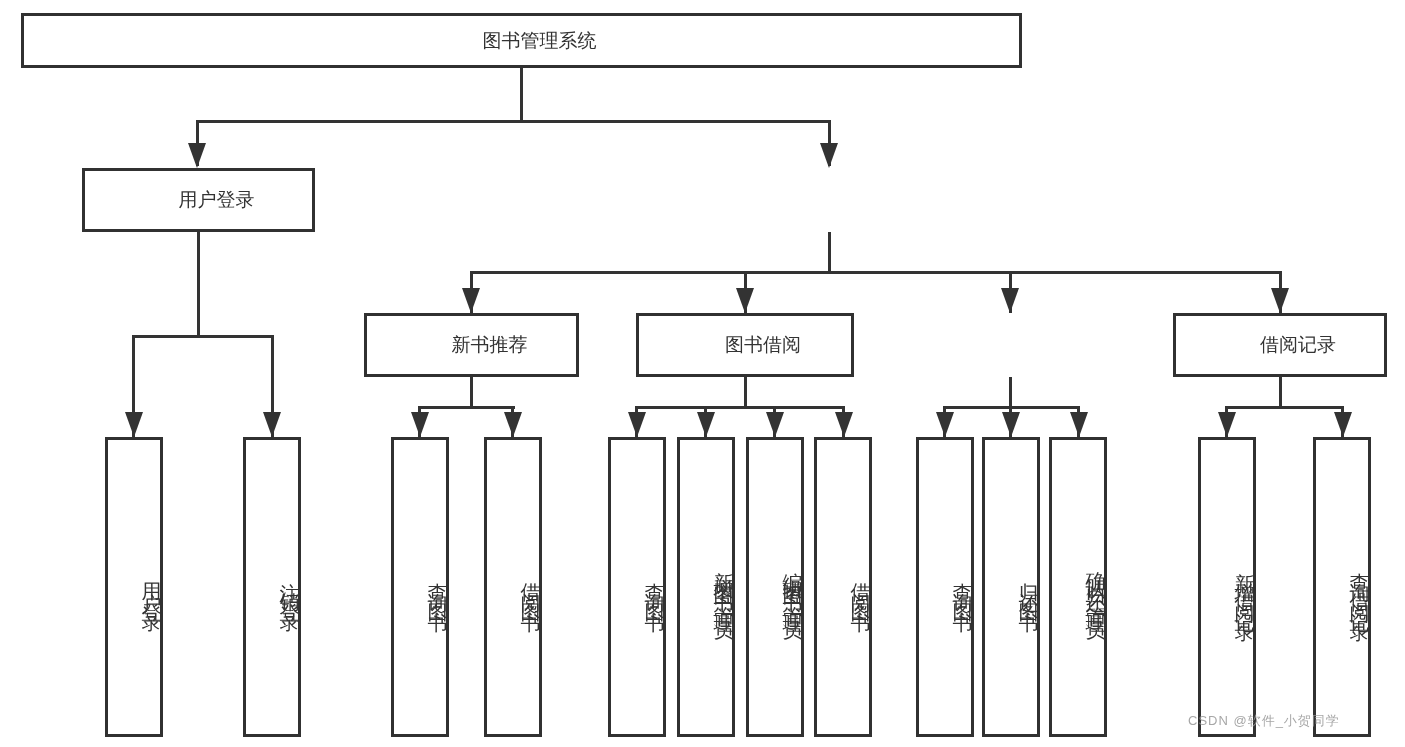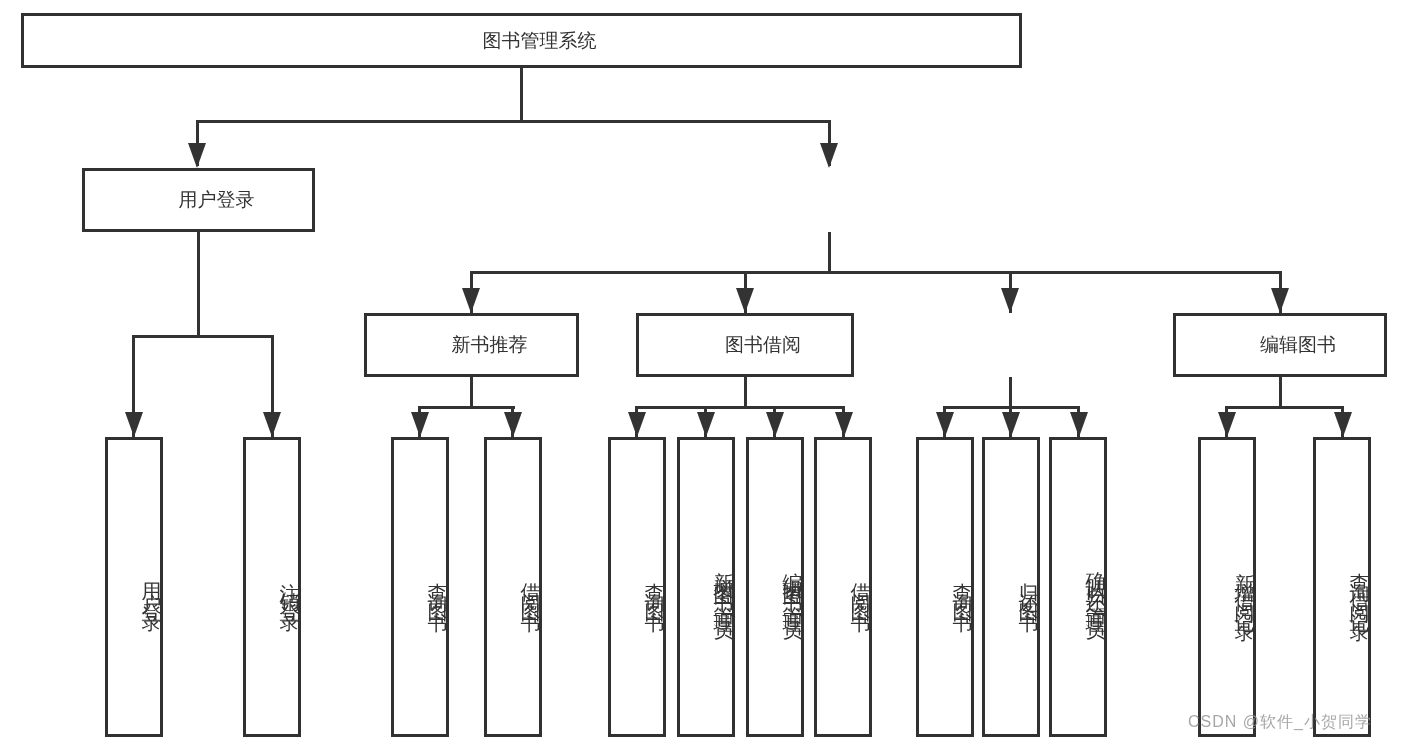--- a/index.html
+++ b/index.html
@@ -19,21 +19,21 @@
   }
   .vbox.tight{letter-spacing:7px;}
   .ln{position:absolute;background:#333333;z-index:1;}
   .ar{
     position:absolute;width:0;height:0;z-index:1;
     border-left:9px solid transparent;border-right:9px solid transparent;
     border-top:25px solid #333333;
   }
   .wm{
     position:absolute;left:1188px;top:712px;z-index:5;
-    font-size:16px;color:rgba(150,150,150,0.85);letter-spacing:1px;white-space:nowrap;
+    font-size:13px;color:rgba(150,150,150,0.85);letter-spacing:1px;white-space:nowrap;
   }
 </style>
 </head>
 <body>
 
 <div class="stage">
 
   <div class="ln" style="left:520px;top:68px;width:3px;height:55px;"></div>
   <div class="ln" style="left:196px;top:120px;width:635px;height:3px;"></div>
   <div class="ln" style="left:196px;top:120px;width:3px;height:46px;"></div>
@@ -95,21 +95,21 @@
   <div class="box" style="left:21px;top:13px;width:1001px;height:55px;">图书管理系统</div>
 
   <div class="box" style="left:82px;top:168px;width:233px;height:64px;">用户登录</div>
 
 
   <div class="box" style="left:364px;top:313px;width:215px;height:64px;">新书推荐</div>
 
   <div class="box" style="left:636px;top:313px;width:218px;height:64px;">图书借阅</div>
 
 
-  <div class="box" style="left:1173px;top:313px;width:214px;height:64px;">编辑图书</div>
+  <div class="box" style="left:1173px;top:313px;width:214px;height:64px;">借阅记录</div>
 
   <div class="box vbox" style="left:105px;">用户登录</div>
 
   <div class="box vbox" style="left:243px;">注销登录</div>
 
   <div class="box vbox" style="left:391px;">查询图书</div>
 
   <div class="box vbox" style="left:484px;">借阅图书</div>
 
   <div class="box vbox" style="left:608px;">查询图书</div>

